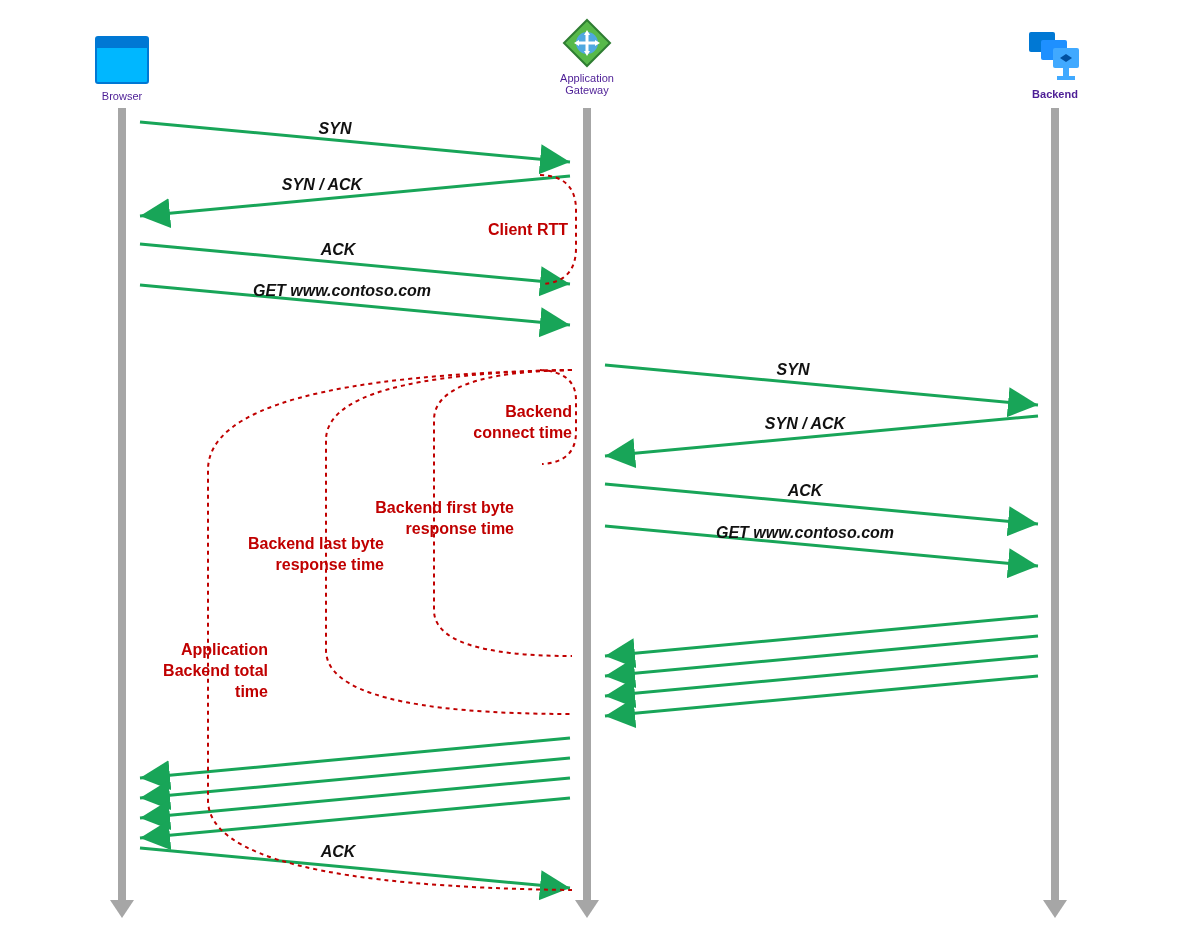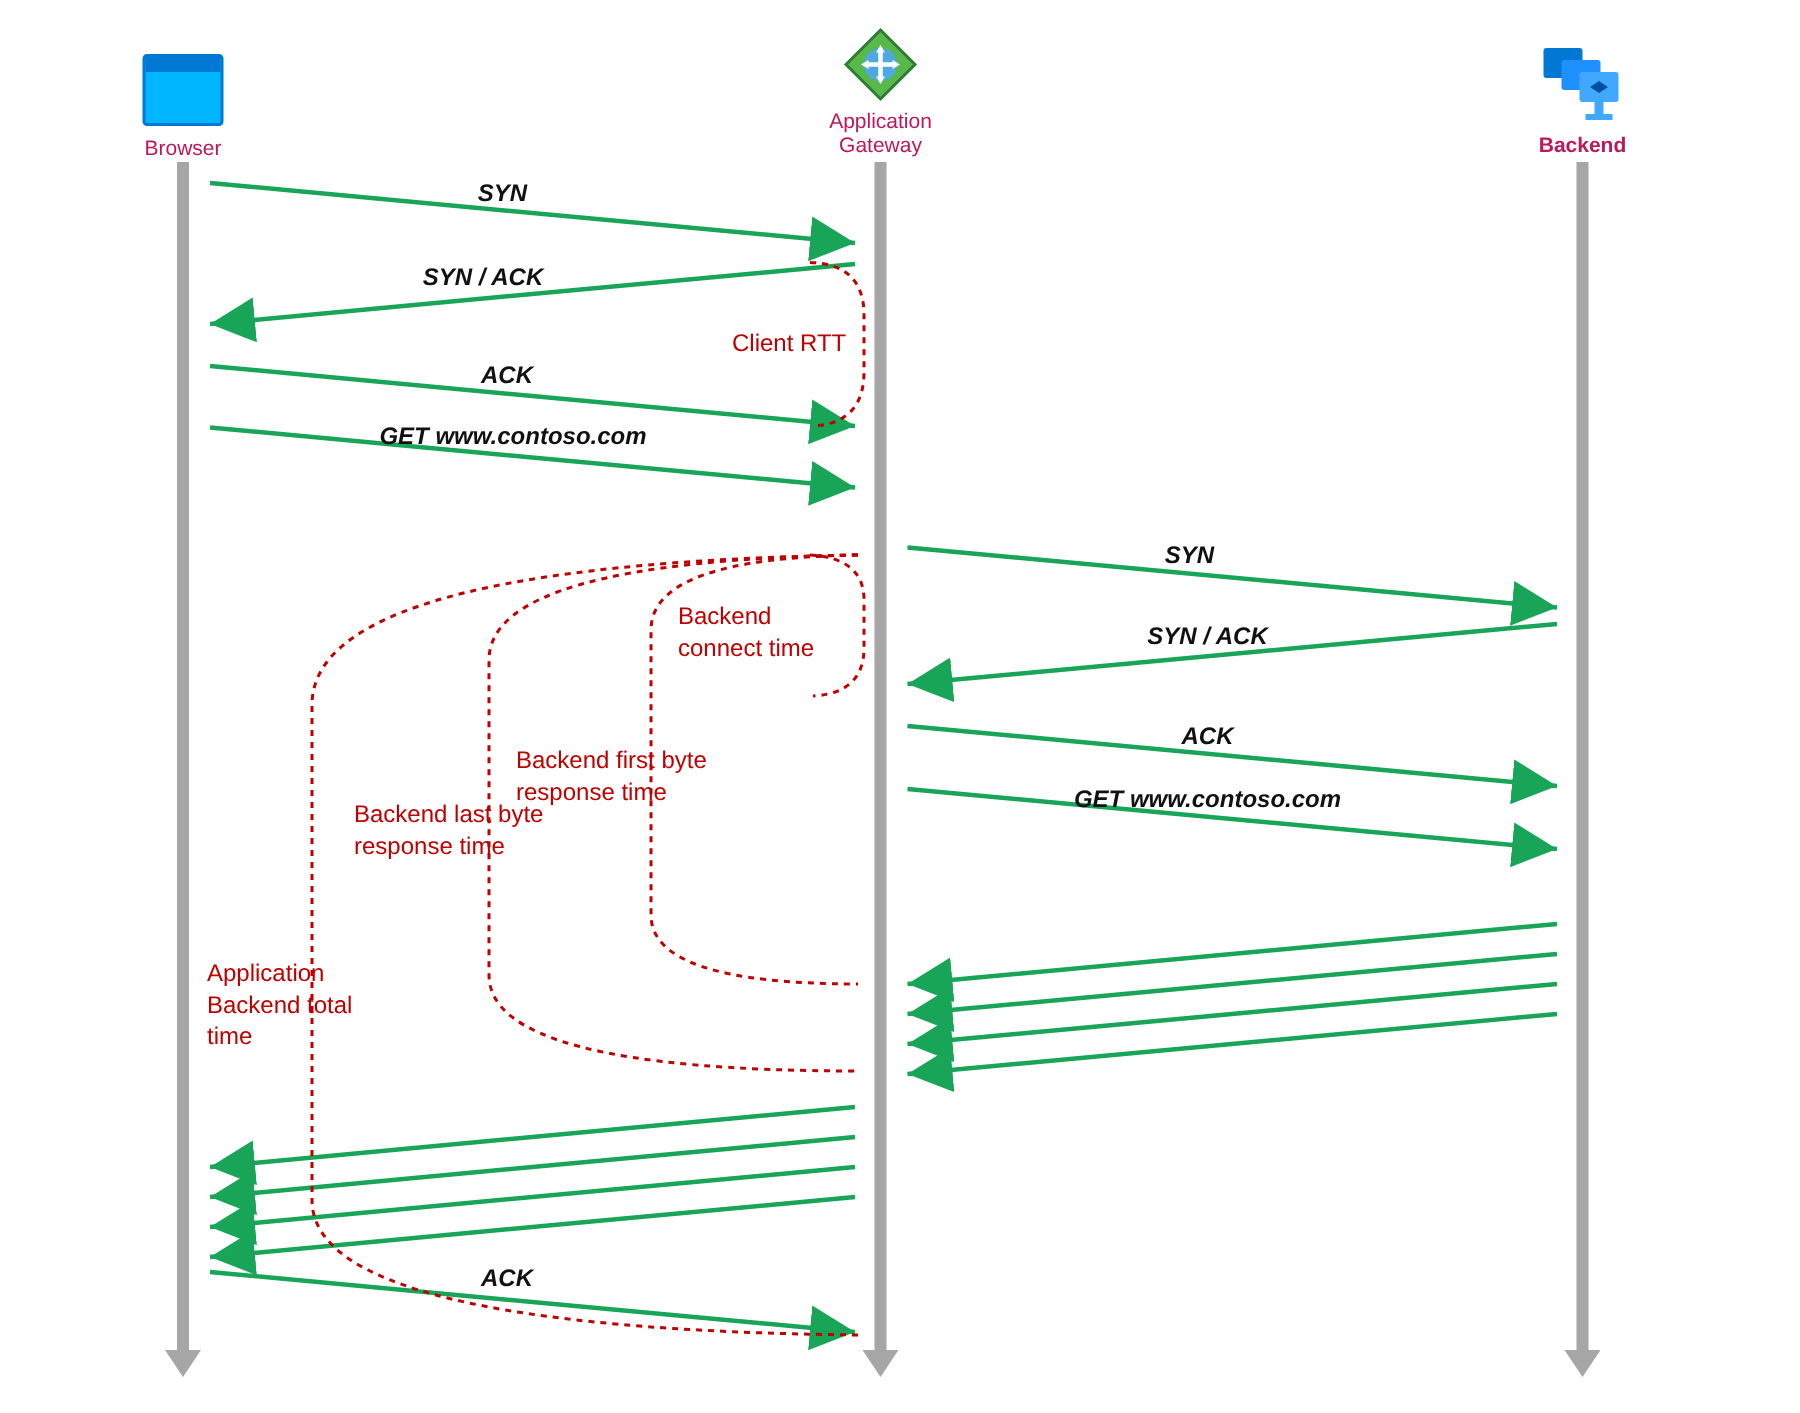--- a/index.html
+++ b/index.html
@@ -26,22 +26,22 @@
     bottom: -18px;
     left: -8px;
     width: 0;
     height: 0;
     border-left: 12px solid transparent;
     border-right: 12px solid transparent;
     border-top: 18px solid #a6a6a6;
   }
   .actor-label {
     position: absolute;
-    font-size: 14px;
-    color: #be185d;
+    font-size: 11px;
+    color: #4c1d95;
     text-align: center;
     transform: translateX(-50%);
   }
   .icon-browser {
     position: absolute;
     width: 50px;
     height: 44px;
     background: #00b7ff;
     border: 2px solid #0078d4;
     border-radius: 3px;
@@ -62,23 +62,24 @@
   }
   .icon-backend {
     position: absolute;
     width: 60px;
     height: 54px;
     transform: translateX(-50%);
   }
   .metric-label {
     position: absolute;
     color: #c00000;
-    font-weight: 400;
+    font-weight: 700;
     font-size: 16px;
     line-height: 1.3;
+    text-align: right;
   }
   .msg-label {
     font-weight: 700;
     font-size: 16px;
     fill: #111;
     font-style: italic;
   }
 </style>
 </head>
 <body>
@@ -169,17 +170,17 @@
 
     <path d="M572 370 Q 208 376 208 470 L208 800 Q 208 886 572 890" fill="none" stroke="#c00000" stroke-width="2" stroke-dasharray="4,4"></path>
   </svg>
 
   <div class="metric-label" style="left:488px; top:220px;">Client RTT</div>
 
   <div class="metric-label" style="left:452px; top:402px; width:120px;">Backend connect time</div>
 
   <div class="metric-label" style="left:344px; top:478px; width:170px;margin-top:20px;">Backend first byte response time</div>
 
-  <div class="metric-label" style="left:224px; top:534px; width:160px;margin-left:12px;">Backend last byte response time</div>
+  <div class="metric-label" style="left:224px; top:534px; width:160px;">Backend last byte response time</div>
 
   <div class="metric-label" style="left:138px; top:640px; width:130px;">Application Backend total time</div>
 
 </div>
 
 </body></html>

